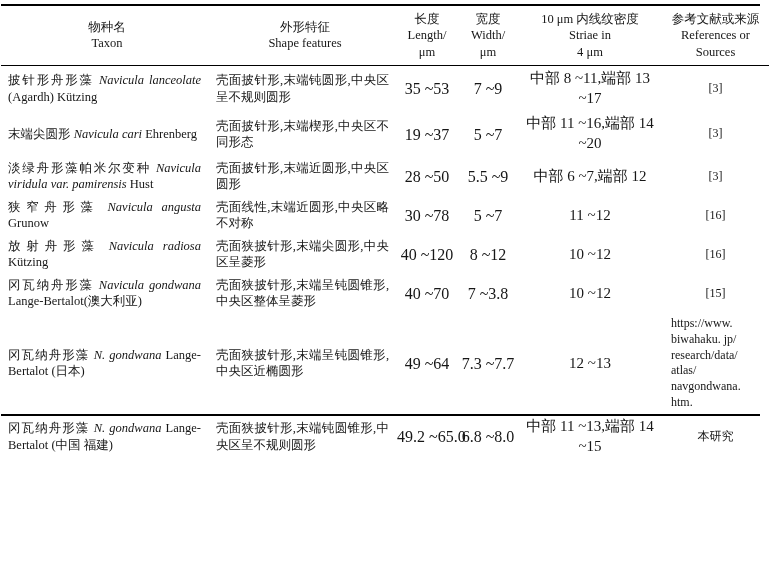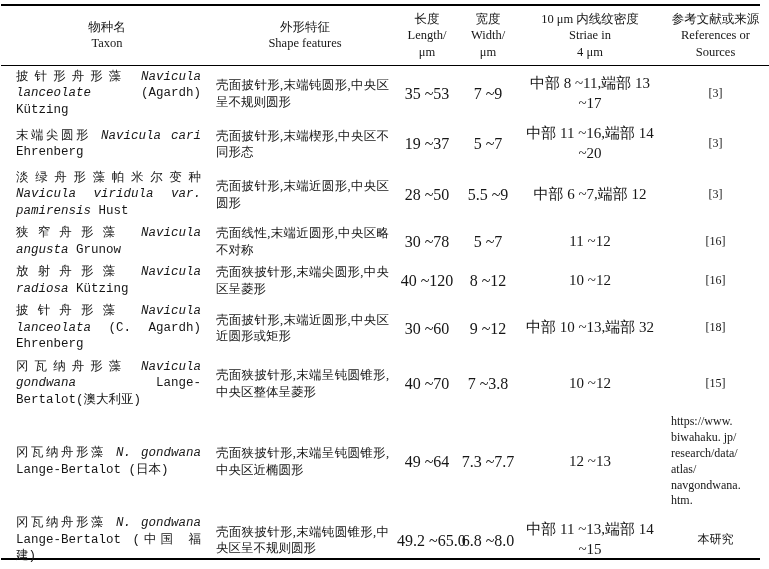--- a/index.html
+++ b/index.html
@@ -7,21 +7,21 @@
     width: 769px;
     height: 569px;
     background: #ffffff;
     color: #161616;
     font-family: "Liberation Serif", "DejaVu Serif", serif;
     overflow: hidden;
   }
   .sheet {
     box-sizing: border-box;
     margin: 4px 9px 0 1px;
-    height: 556px;
+    height: 412px;
     border-top: 2.5px solid #000;
     border-bottom: 2.5px solid #000;
   }
   table {
     width: 100%;
     height: 100%;
     border-collapse: collapse;
     table-layout: fixed;
   }
   thead tr { border-bottom: 1.2px solid #000; }
@@ -35,23 +35,22 @@
   }
   td {
     font-size: 12.5px;
     line-height: 1.32;
     vertical-align: middle;
     padding: 3px 3px;
   }
   .pre { white-space: pre-line; }
   .taxon {
     text-align: justify;
-    padding-left: 15px;
+    padding-left: 7px;
     padding-right: 12px;
-    font-family: Liberation Mono, monospace;
   }
   .shape {
     text-align: justify;
     padding-right: 8px;
   }
   .latin { font-style: italic; }
   .num {
     text-align: center;
     white-space: nowrap;
     font-size: 16px;
@@ -154,28 +153,20 @@
         </tr>
         <tr>
           <td class="taxon"><span>放射舟形藻</span> <span class="latin">Navicula radiosa</span> <span>Kützing</span></td>
           <td class="shape">壳面狭披针形,末端尖圆形,中央区呈菱形</td>
           <td class="num">40 ~120</td>
           <td class="num">8 ~12</td>
           <td class="striae">10 ~12</td>
           <td class="ref">[16]</td>
         </tr>
         <tr>
-          <td class="taxon"><span>披针舟形藻</span> <span class="latin">Navicula lanceolata</span> <span>(C. Agardh) Ehrenberg</span></td>
-          <td class="shape">壳面披针形,末端近圆形,中央区近圆形或矩形</td>
-          <td class="num">30 ~60</td>
-          <td class="num">9 ~12</td>
-          <td class="striae">中部 10 ~13,端部 32</td>
-          <td class="ref">[18]</td>
-        </tr>
-        <tr>
           <td class="taxon"><span>冈瓦纳舟形藻</span> <span class="latin">Navicula gondwana</span> <span>Lange-Bertalot(澳大利亚)</span></td>
           <td class="shape">壳面狭披针形,末端呈钝圆锥形,中央区整体呈菱形</td>
           <td class="num">40 ~70</td>
           <td class="num">7 ~3.8</td>
           <td class="striae">10 ~12</td>
           <td class="ref">[15]</td>
         </tr>
         <tr>
           <td class="taxon"><span>冈瓦纳舟形藻</span> <span class="latin">N. gondwana</span> <span>Lange-Bertalot (日本)</span></td>
           <td class="shape">壳面狭披针形,末端呈钝圆锥形,中央区近椭圆形</td>

